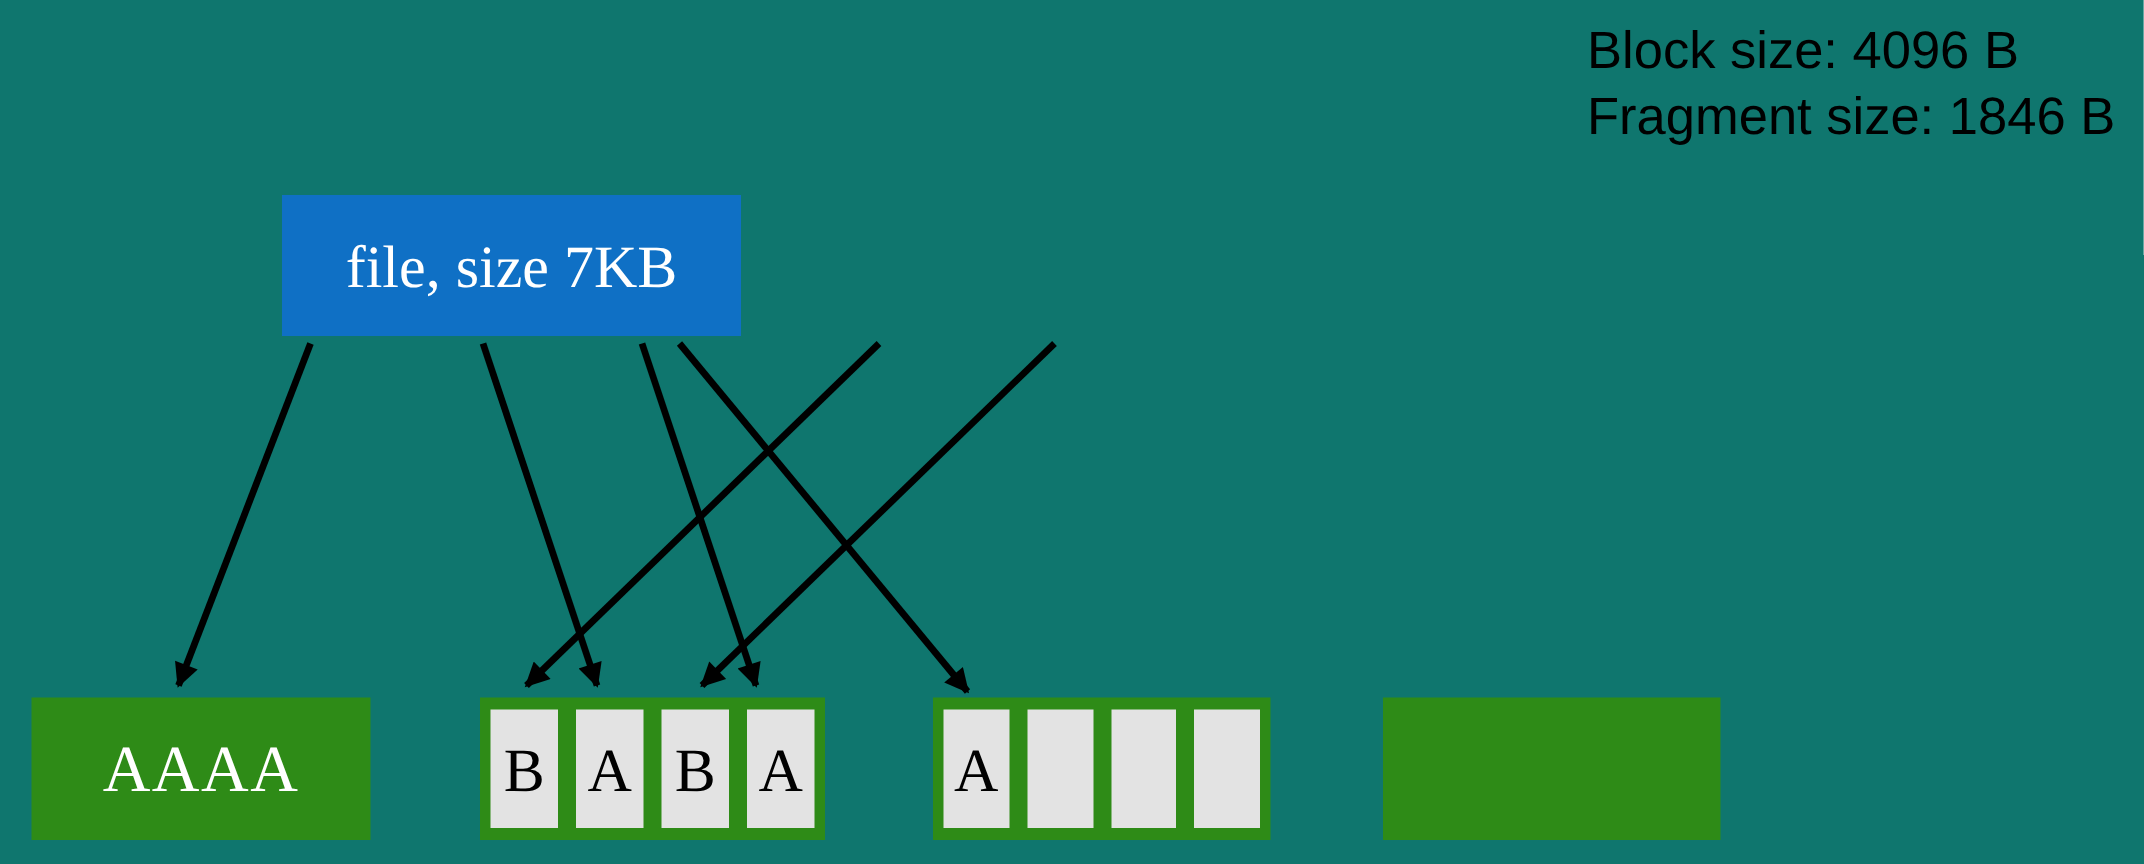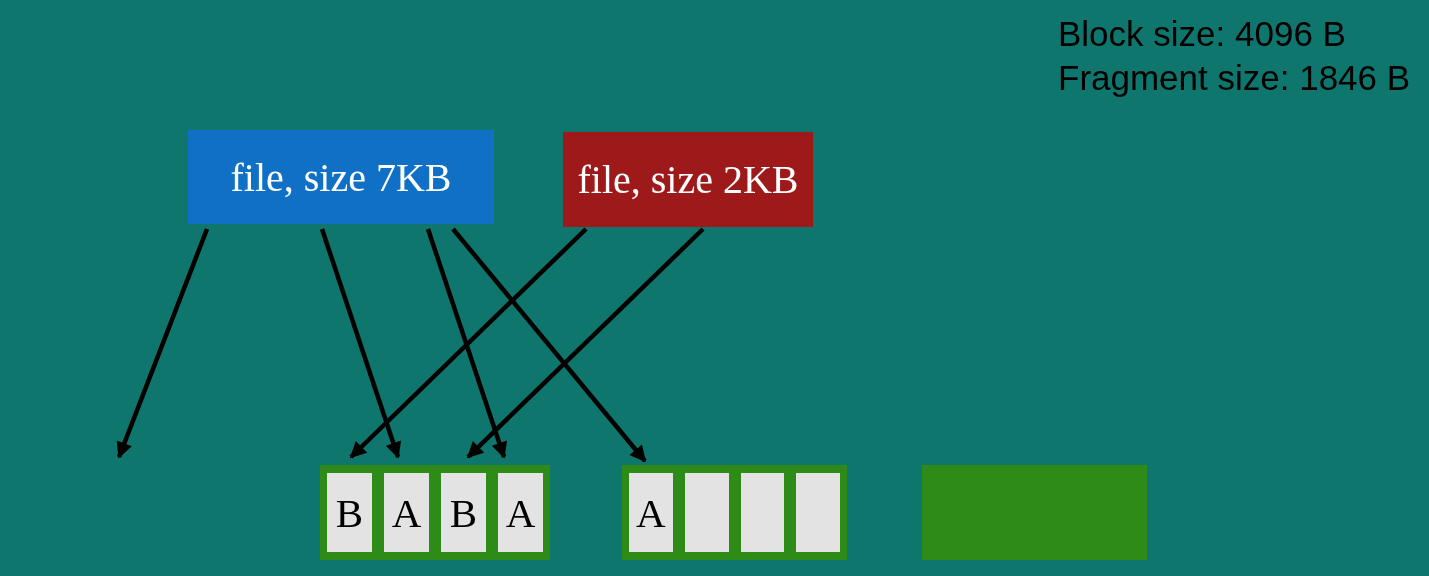--- a/index.html
+++ b/index.html
@@ -99,40 +99,40 @@
 
   <div class="info">
     <div>Block size: 4096 B</div>
     <div>Fragment size: 1846 B</div>
   </div>
 
   <div class="file-box file-a">
     <span>file, size 7KB</span>
   </div>
 
-  <div class="file-box file-b">
-    <span>file, size 2KB</span>
-  </div>
 
   <svg class="arrows-svg" viewBox="0 0 1429 576" xmlns="http://www.w3.org/2000/svg">
     <defs>
       <marker id="arrowhead" viewBox="0 0 10 10" refX="9" refY="5" markerWidth="4" markerHeight="3.6" orient="auto-start-reverse">
         <path d="M 0 0 L 10 5 L 0 10 z" fill="#000000"></path>
       </marker>
     </defs>
     <g id="arrow-lines">
         <line x1="207" y1="229" x2="119" y2="457" stroke="#000000" stroke-width="4.5" marker-end="url(#arrowhead)"></line>
         <line x1="322" y1="229" x2="398" y2="457" stroke="#000000" stroke-width="4.5" marker-end="url(#arrowhead)"></line>
         <line x1="428" y1="229" x2="504" y2="457" stroke="#000000" stroke-width="4.5" marker-end="url(#arrowhead)"></line>
         <line x1="453" y1="229" x2="645" y2="461" stroke="#000000" stroke-width="4.5" marker-end="url(#arrowhead)"></line>
         <line x1="586" y1="229" x2="351" y2="457" stroke="#000000" stroke-width="4.5" marker-end="url(#arrowhead)"></line>
         <line x1="703" y1="229" x2="468" y2="457" stroke="#000000" stroke-width="4.5" marker-end="url(#arrowhead)"></line>
       </g>
   </svg>
 
+  <div class="block block-1">
+    <span class="block-label">AAAA</span>
+  </div>
 
   <div class="block block-2 fragmented">
     <div class="frag">
         <span>B</span>
       </div>
     <div class="frag">
         <span>A</span>
       </div>
     <div class="frag">
         <span>B</span>

